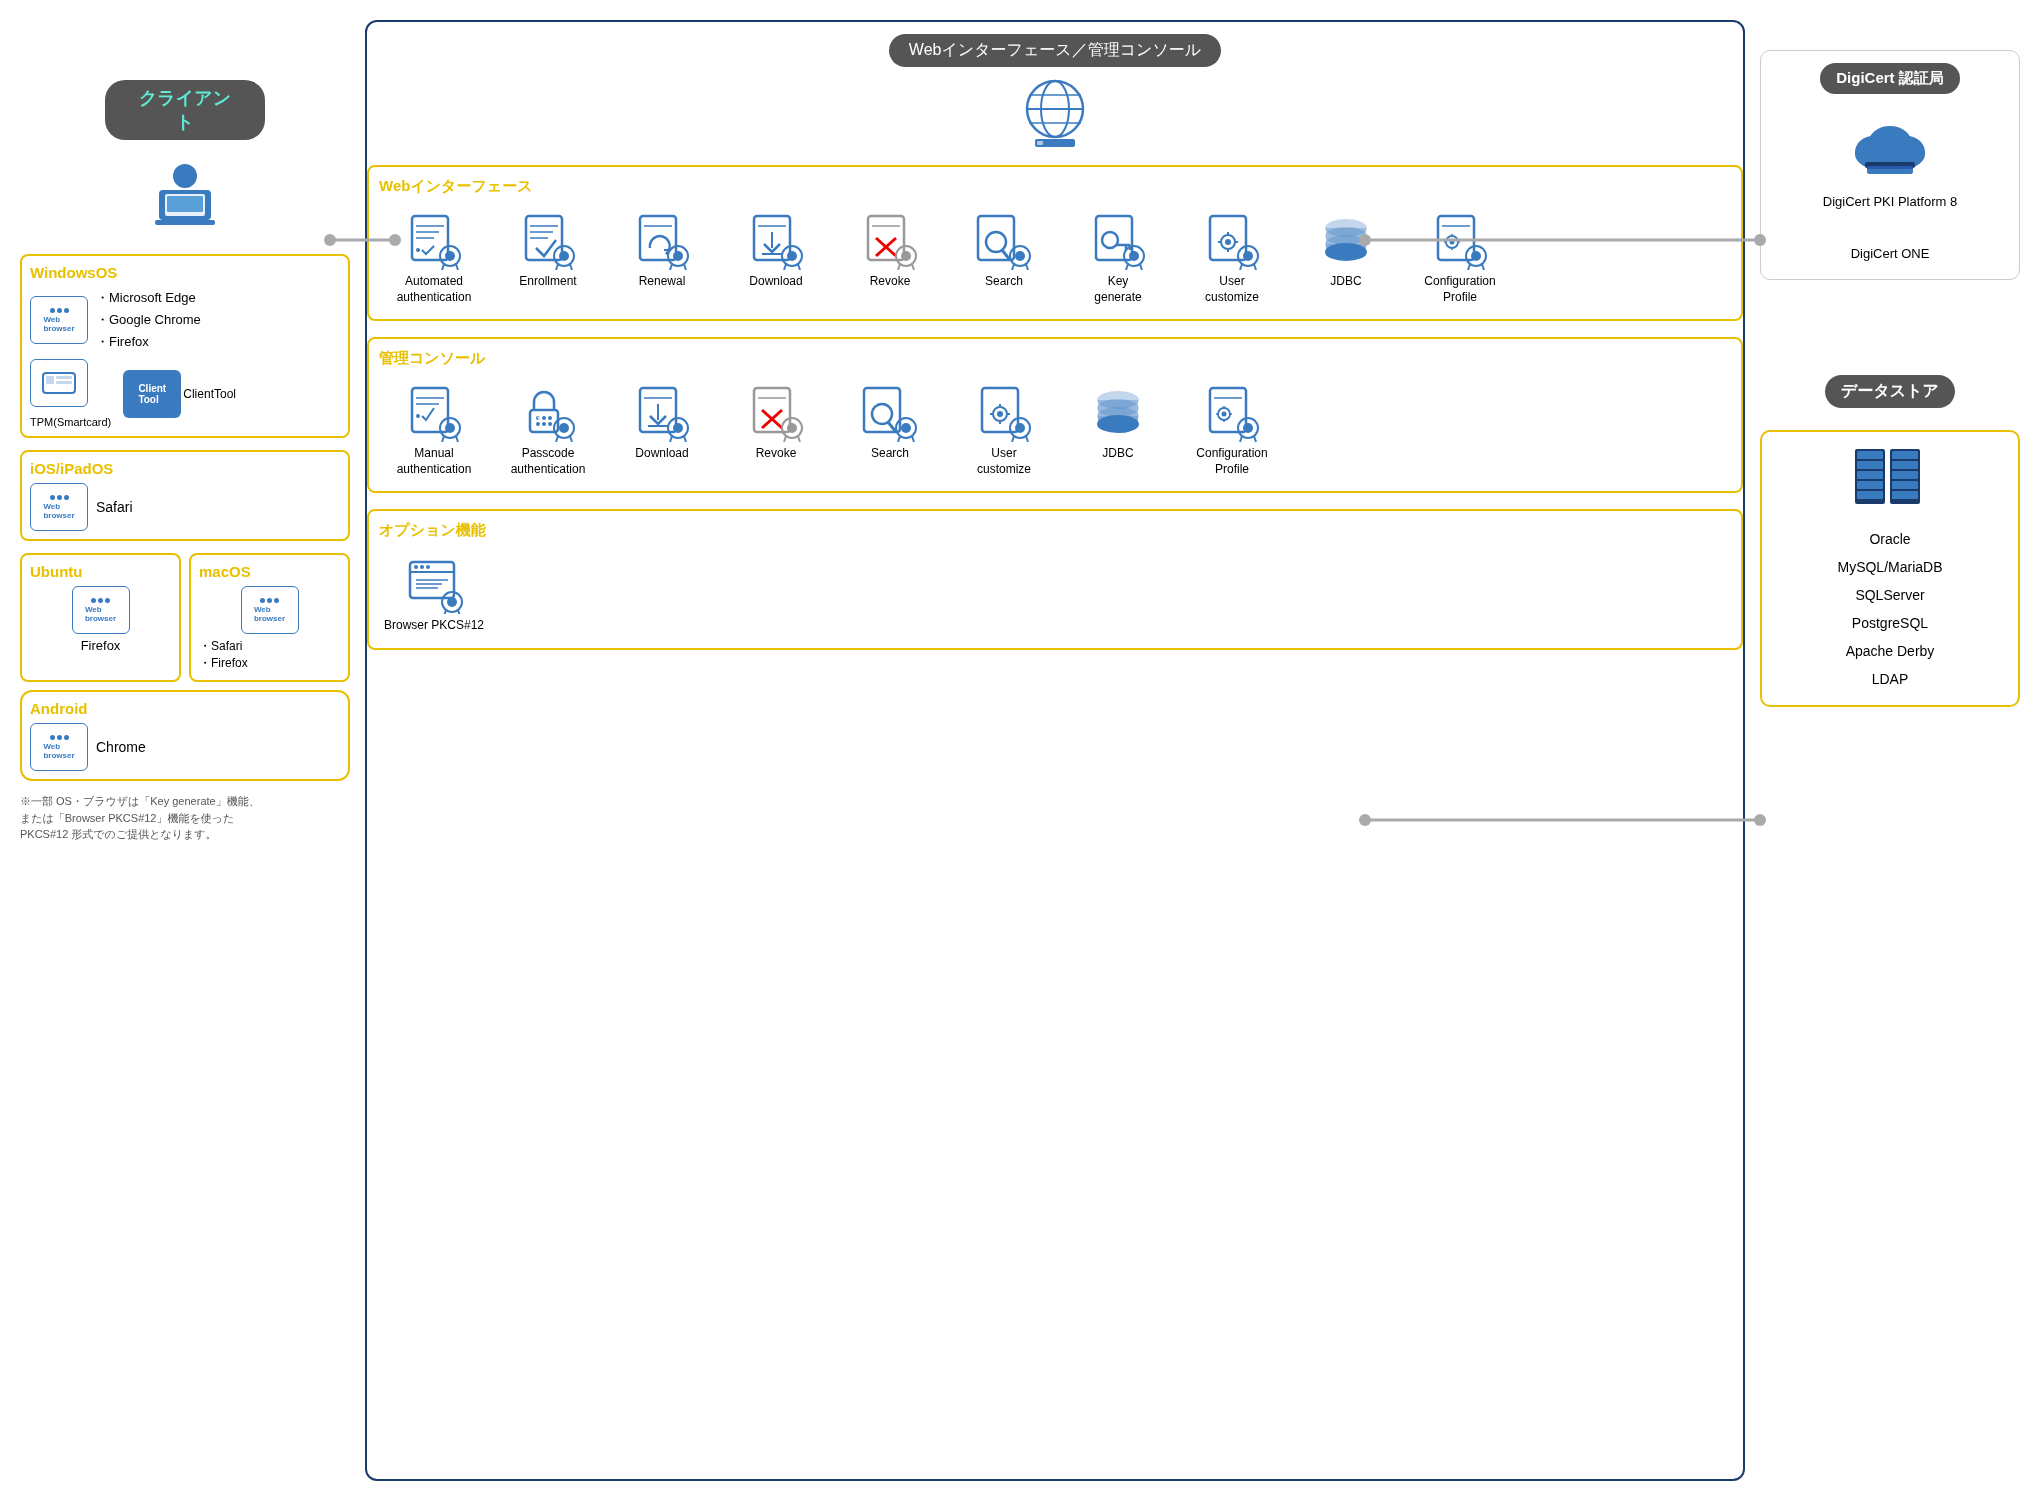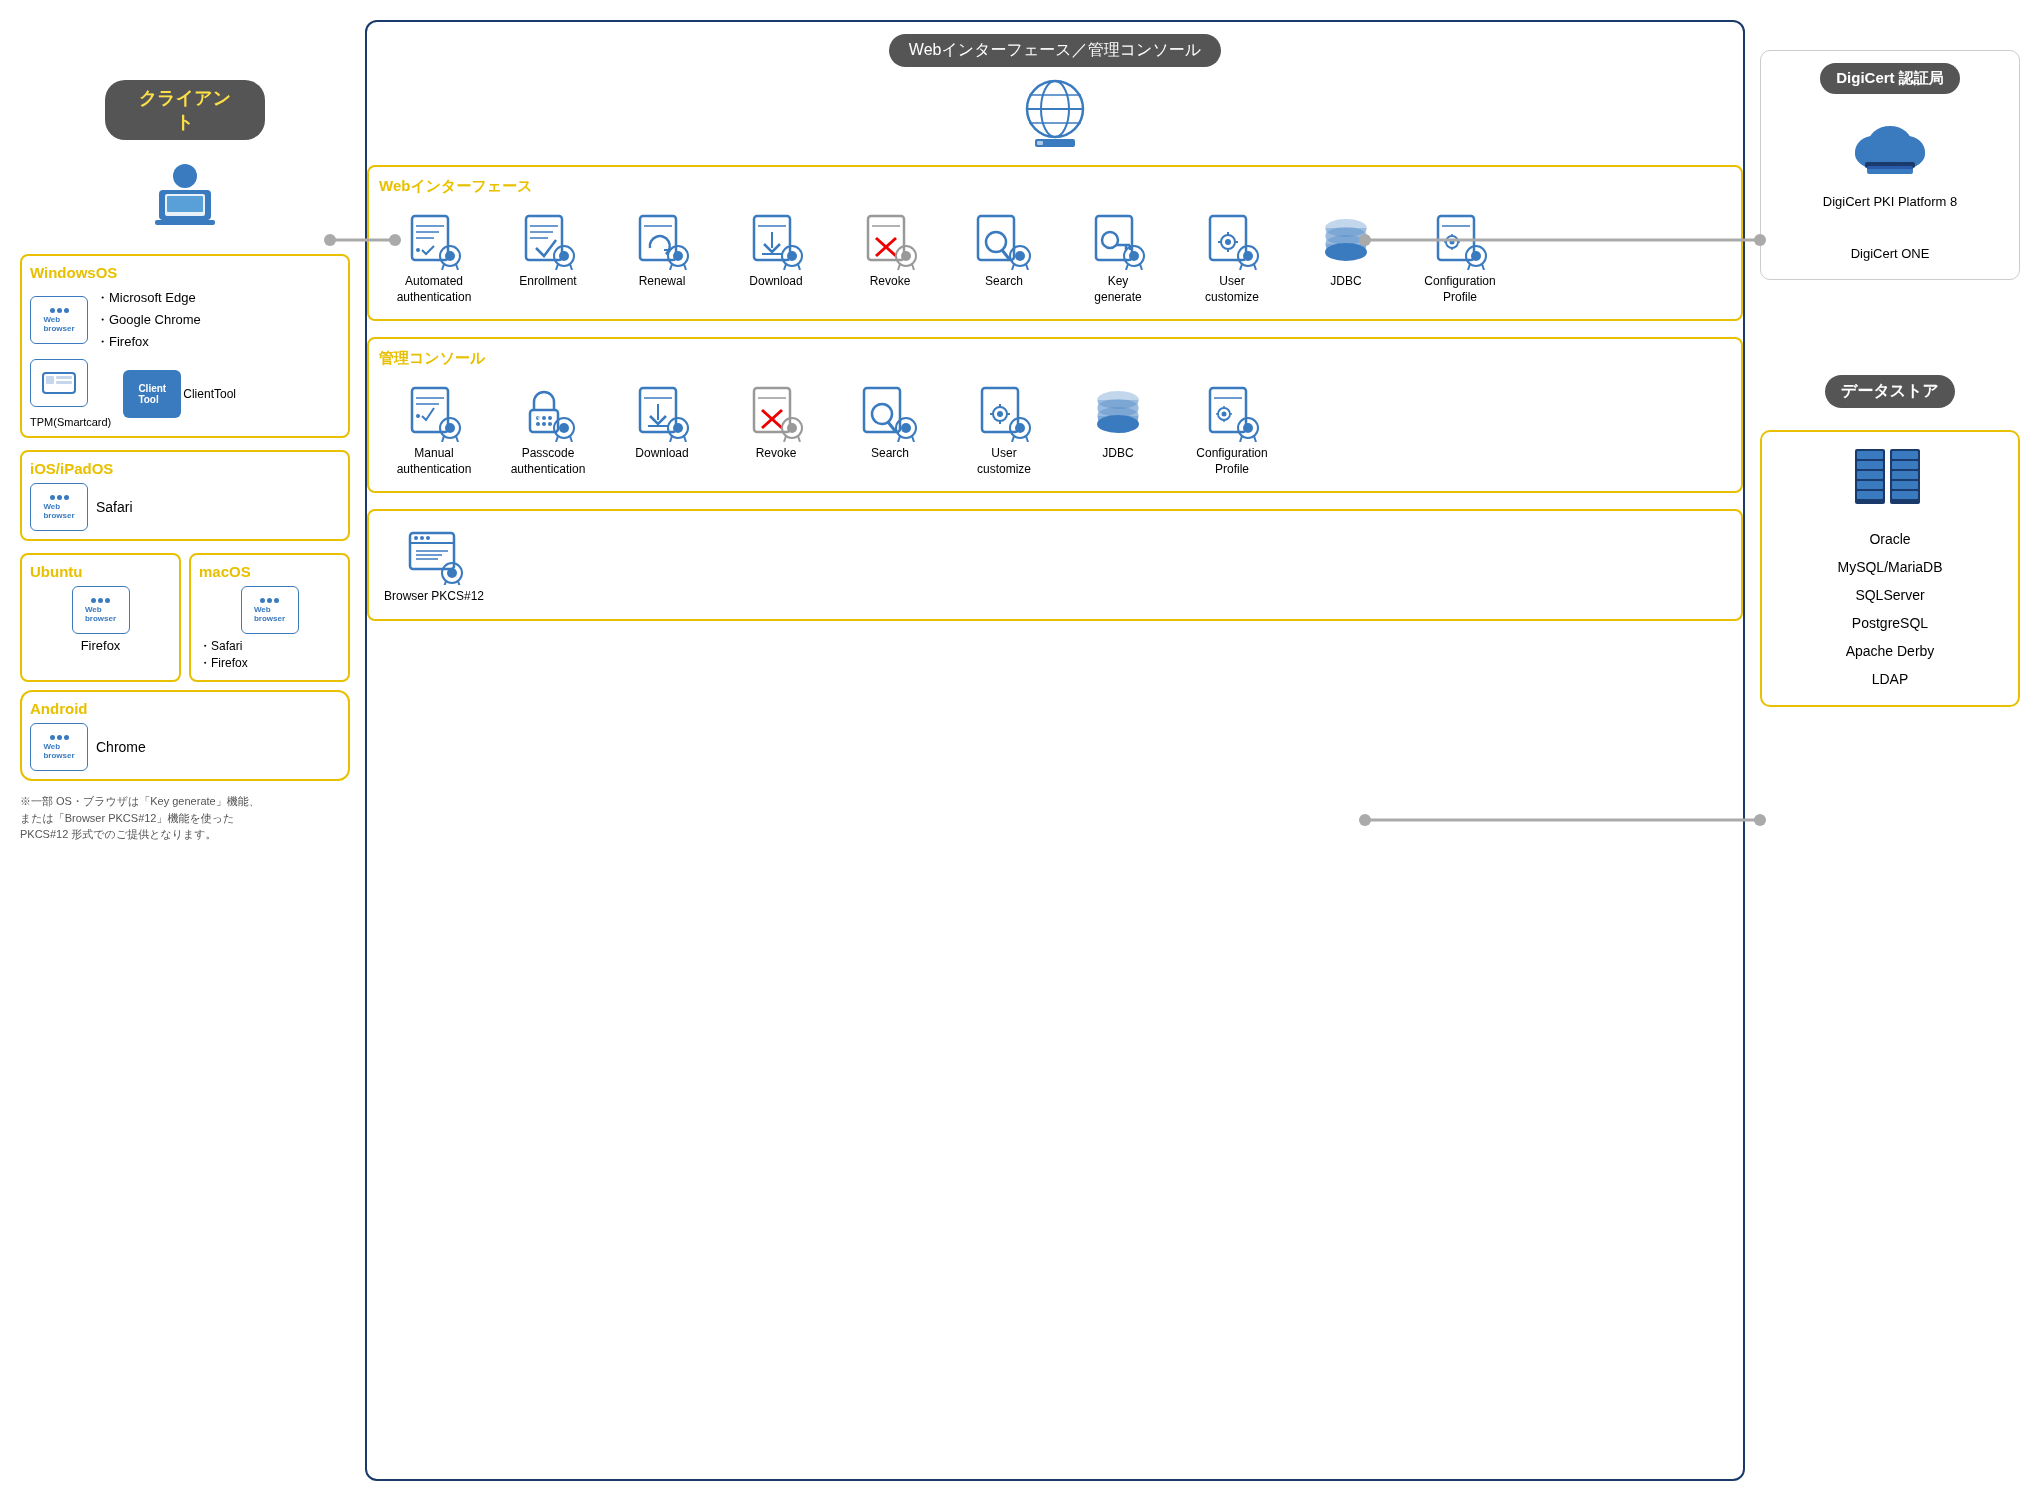--- a/index.html
+++ b/index.html
@@ -27,21 +27,21 @@
       width: 330px;
       flex-shrink: 0;
       display: flex;
       flex-direction: column;
       gap: 8px;
       padding-top: 60px;
     }
 
     .client-title {
       background: #555;
-      color: #fde047;
+      color: #5eead4;
       border-radius: 20px;
       text-align: center;
       padding: 6px 30px;
       font-size: 18px;
       font-weight: bold;
       align-self: center;
       margin-bottom: 10px;
       width: 160px;
     }
 
@@ -751,20 +751,21 @@
               <line x1="40" y1="54" x2="38" y2="60" stroke="#3a7abf" stroke-width="2"></line>
               <line x1="52" y1="54" x2="54" y2="60" stroke="#3a7abf" stroke-width="2"></line>
             </svg>
             <div class="icon-item-label">Configuration<br>Profile</div>
           </div>
 
         </div>
       </div>
 
       <div class="sub-section sub-section-full">
+        <div class="sub-section-label">オプション機能</div>
         <div class="icon-grid">
           <div class="icon-item">
             <svg width="60" height="60" viewBox="0 0 60 60">
 
               <rect x="6" y="8" width="44" height="36" rx="3" fill="none" stroke="#3a7abf" stroke-width="2.5"></rect>
               <line x1="6" y1="18" x2="50" y2="18" stroke="#3a7abf" stroke-width="2"></line>
               <circle cx="12" cy="13" r="2" fill="#3a7abf"></circle>
               <circle cx="18" cy="13" r="2" fill="#3a7abf"></circle>
               <circle cx="24" cy="13" r="2" fill="#3a7abf"></circle>
 

